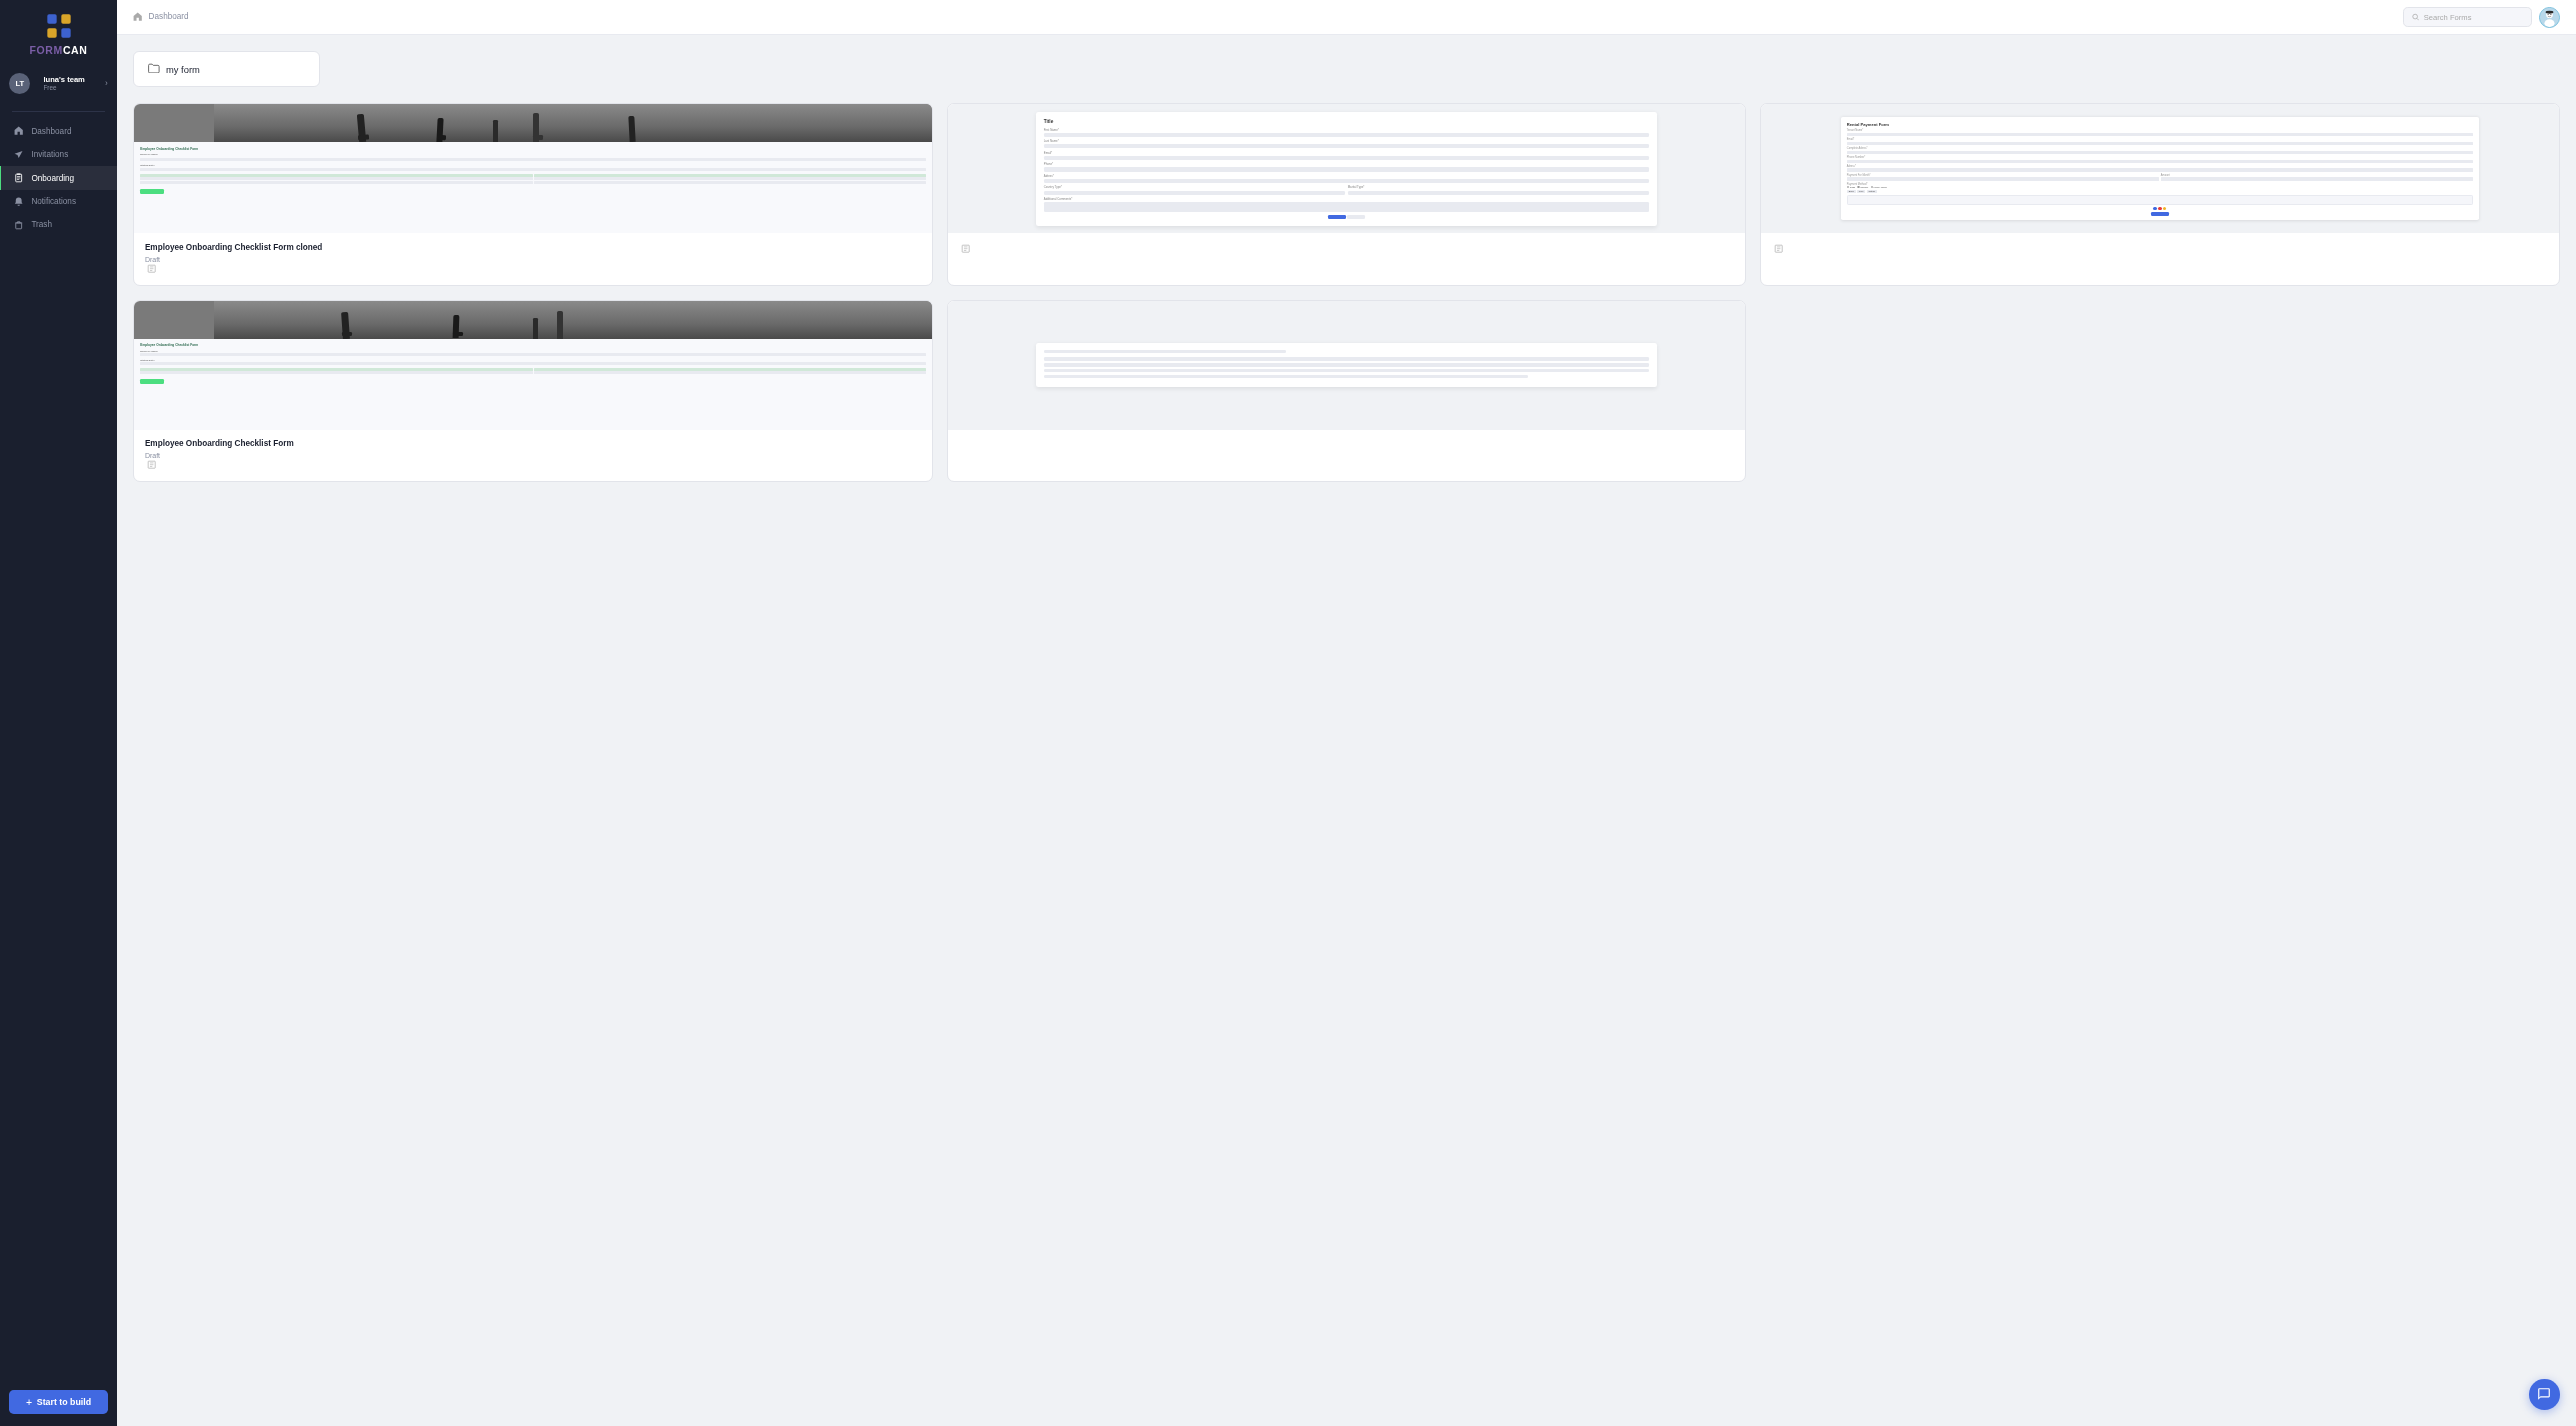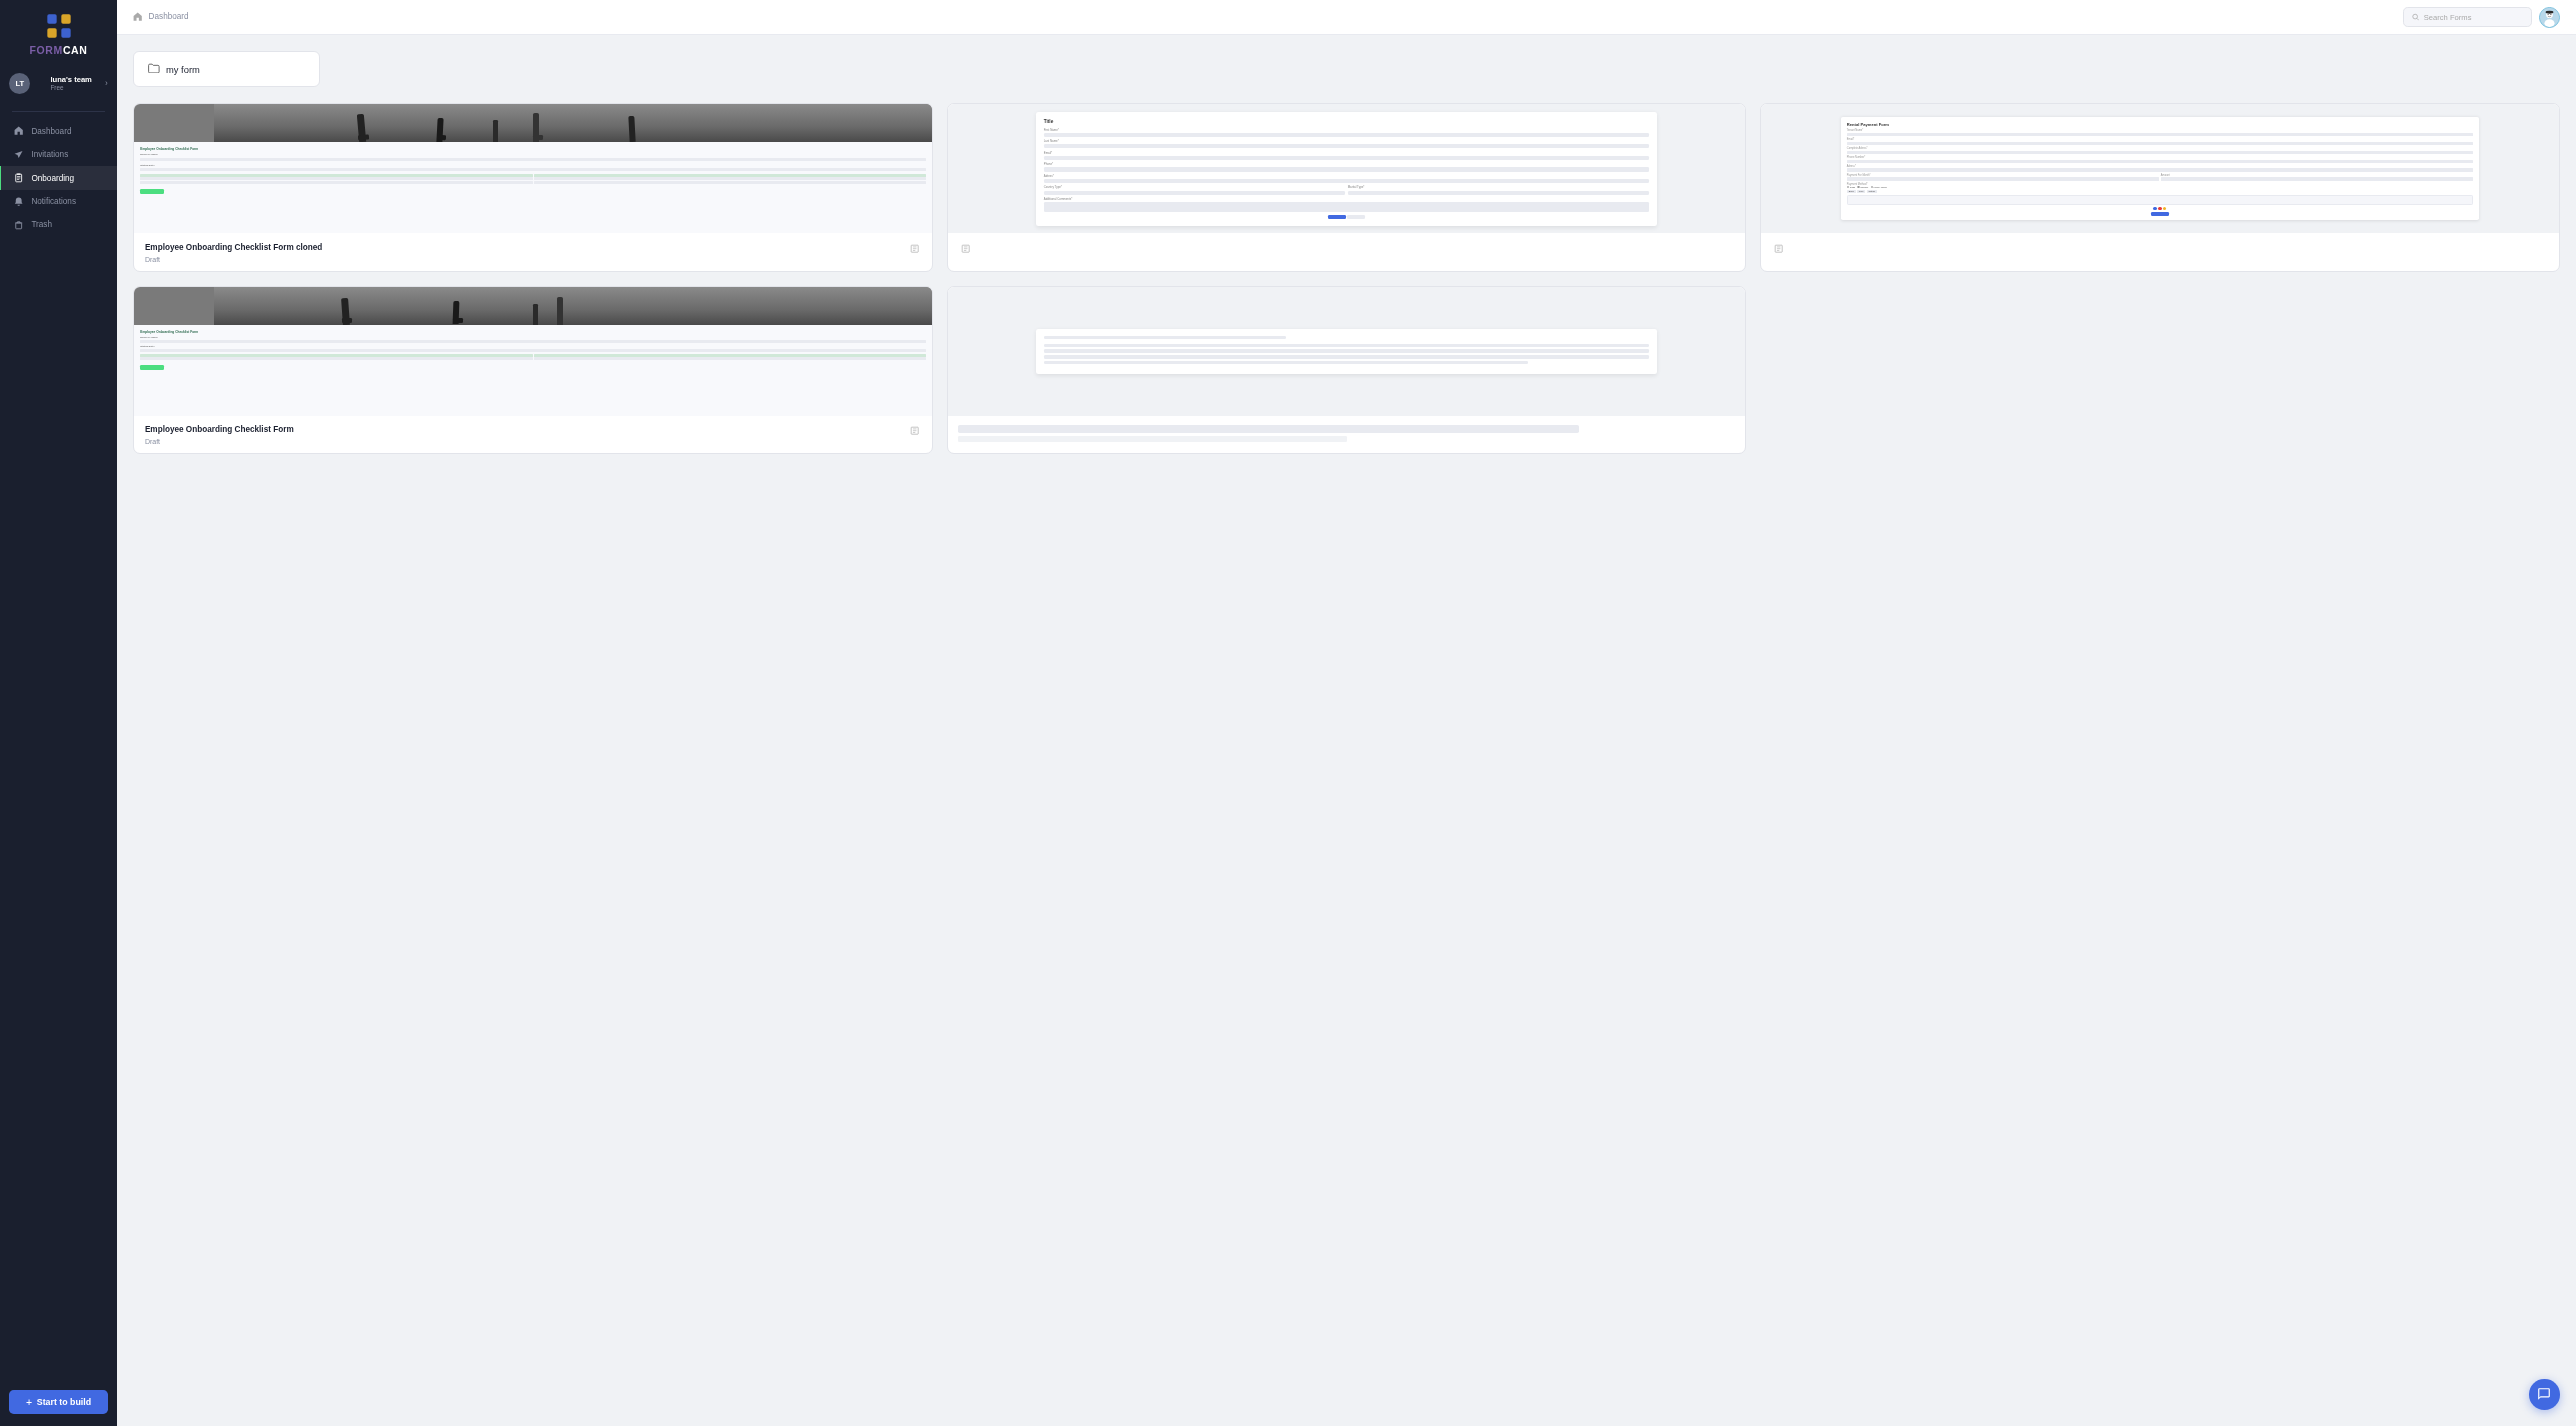--- a/index.html
+++ b/index.html
@@ -48,21 +48,21 @@
       width: 21px;
       height: 21px;
       border-radius: 50%;
       background: #5a6278;
       color: #fff;
       display: flex;
       align-items: center;
       justify-content: center;
       font-size: 7.6px;
       font-weight: 700;
-      margin-right: 20px;
+      margin-right: 13px;
       flex-shrink: 0;
     }
     .team-info { flex: 1; }
     .team-name { color: #fff; font-size: 7.6px; font-weight: 600; }
     .team-plan { color: #8a90a2; font-size: 6.4px; }
     .team-chevron { color: #8a90a2; font-size: 8.2px; }
 
     .sidebar-divider {
       width: 80%;
       border: none;
@@ -272,20 +272,21 @@
       position: relative;
       font-size: 2.9px;
     }
     .mini-form-title { font-size: 3.5px; font-weight: 700; color: #333; margin-bottom: 2.3px; }
 
     .form-card-info {
       padding: 9.4px 10.5px 8.2px 10.5px;
       display: flex;
       align-items: flex-start;
       justify-content: flex-start;
+      flex-direction: column;
     }
     .form-card-text { flex: 1; }
     .form-card-title { font-size: 8.2px; font-weight: 600; color: #1a1f2e; margin-bottom: 2.3px; line-height: 1.3; }
     .form-card-sub { font-size: 7px; color: #8a90a2; }
     .form-card-action {
       color: #8a90a2;
       font-size: 9.4px;
       cursor: pointer;
       padding: 1.2px 2.3px;
     }

